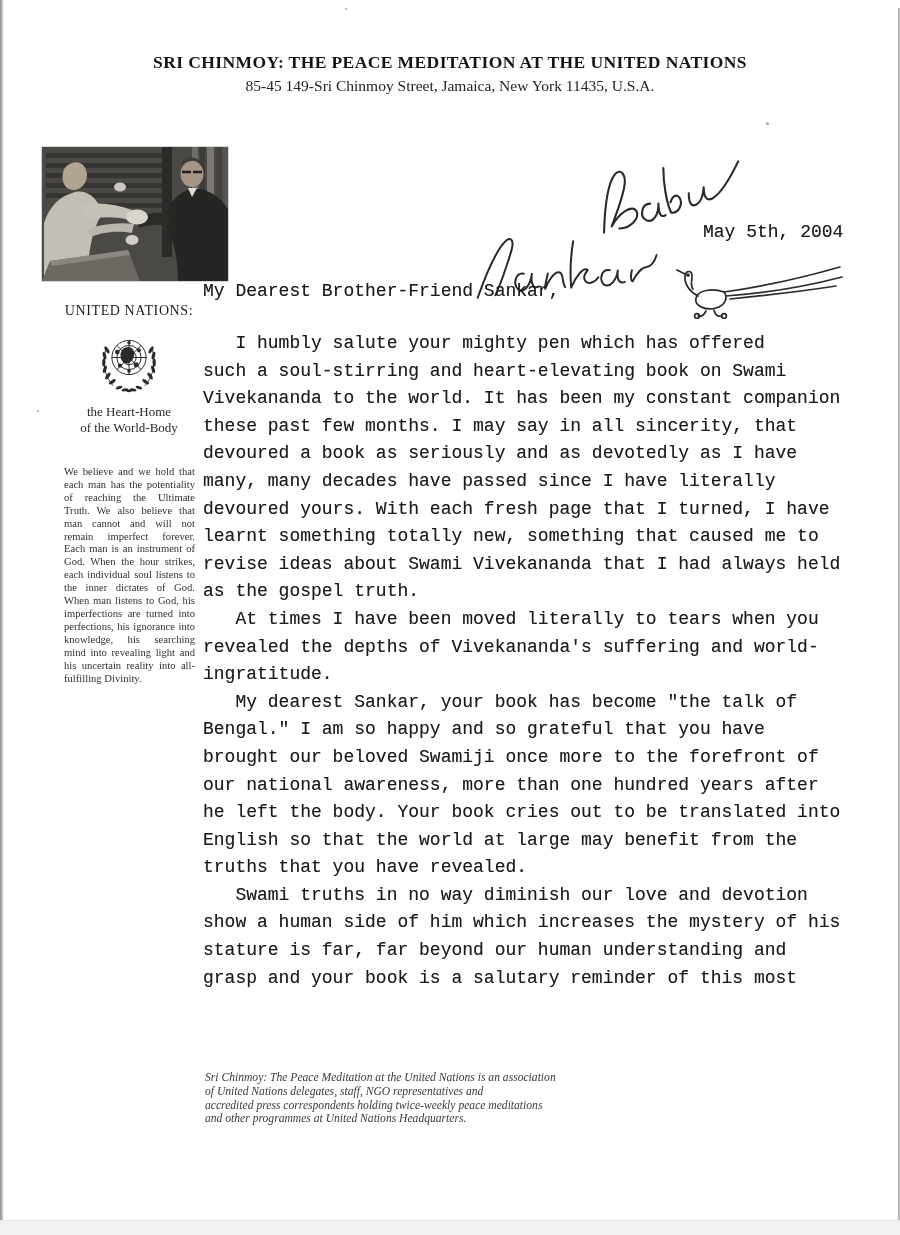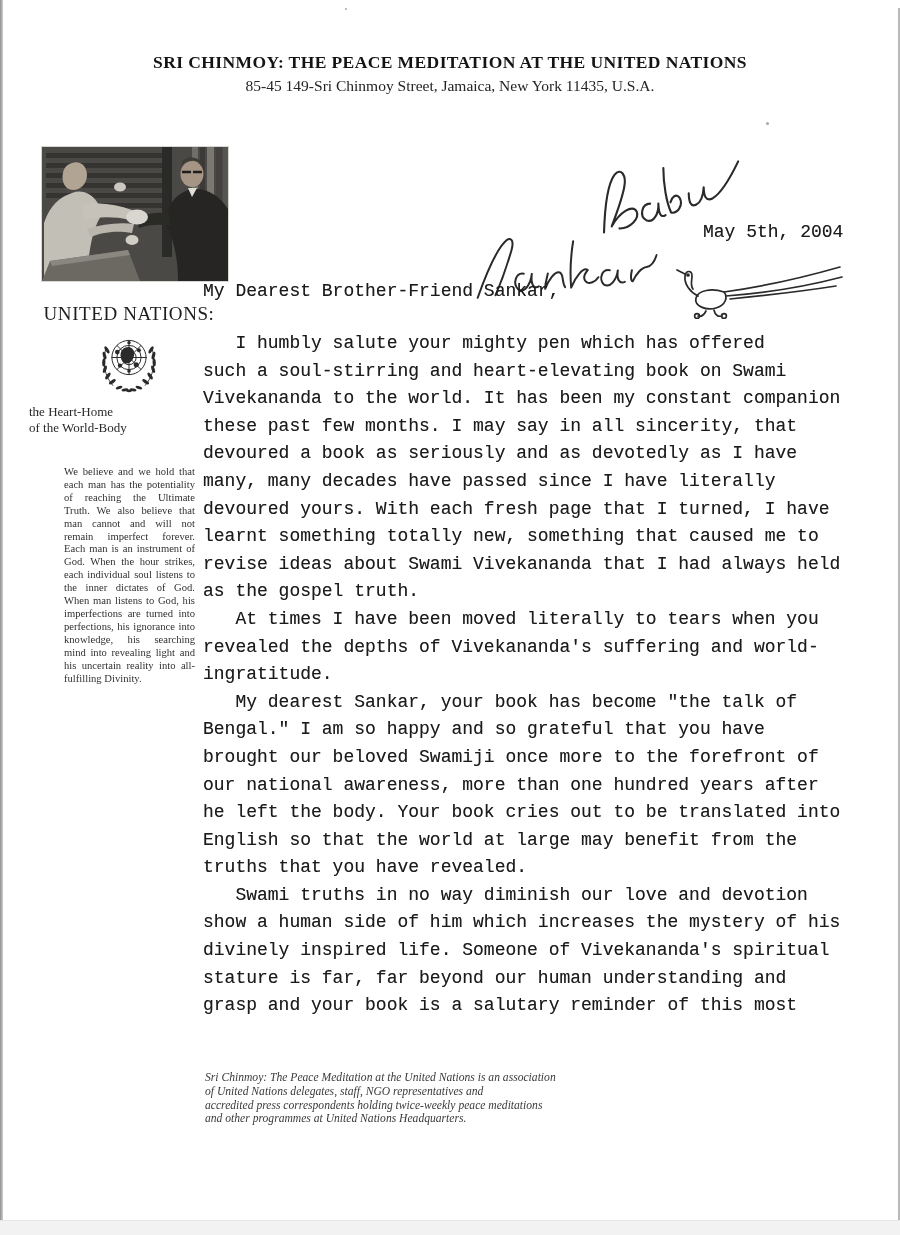--- a/index.html
+++ b/index.html
@@ -24,23 +24,23 @@
   .hdr-address {
     position:absolute; top:77px; left:0; width:100%; text-align:center;
     font-size:15.5px; color:#232323;
   }
 
   
   .photo { position:absolute; left:42px; top:147px; width:186px; height:134px;
            box-shadow:0 0 0 1px #d8d6d2; }
   .photo svg { display:block; width:100%; height:100%; filter:blur(.4px) contrast(.95); }
   .org-label { position:absolute; left:29px; top:303px; width:200px; text-align:center;
-               font-size:19px; letter-spacing:.6px; color:#1c1c1c; }
+               font-size:14px; letter-spacing:.6px; color:#1c1c1c; }
   .emblem { position:absolute; left:93px; top:326px; width:72px; height:74px; }
-  .tagline { position:absolute; left:29px; top:404px; width:200px; 
+  .tagline { position:absolute; left:29px; top:404px; width:200px; text-align:center;
              font-size:13px; line-height:16px; color:#2a2a2a; }
   .credo { position:absolute; left:64px; top:466px; width:131px;
            font-size:10.6px; line-height:12.9px; text-align:justify; color:#303030; }
 
   
   .hw { position:absolute; }
   .hw svg { display:block; width:100%; height:100%; }
   .hw-babu   { left:585px; top:150px; width:170px; height:78px; transform:rotate(-15deg); }
   .hw-sankar { left:473px; top:232px; width:185px; height:62px; transform:rotate(-5deg); }
   .doodle    { left:648px; top:263px; width:196px; height:56px; }
@@ -223,21 +223,20 @@
       <div class="tline">ingratitude.</div>
       <div class="tline">   My dearest Sankar, your book has become "the talk of</div>
       <div class="tline">Bengal." I am so happy and so grateful that you have</div>
       <div class="tline">brought our beloved Swamiji once more to the forefront of</div>
       <div class="tline">our national awareness, more than one hundred years after</div>
       <div class="tline">he left the body. Your book cries out to be translated into</div>
       <div class="tline">English so that the world at large may benefit from the</div>
       <div class="tline">truths that you have revealed.</div>
       <div class="tline">   Swami truths in no way diminish our love and devotion</div>
       <div class="tline">show a human side of him which increases the mystery of his</div>
-      <div class="tline">divinely inspired life. Someone of Vivekananda's spiritual</div>
       <div class="tline">stature is far, far beyond our human understanding and</div>
       <div class="tline">grasp and your book is a salutary reminder of this most</div>
     </div>
 
   <div class="footer" id="footer-lines">
       <div class="fline">Sri Chinmoy: The Peace Meditation at the United Nations is an association</div>
       <div class="fline">of United Nations delegates, staff, NGO representatives and</div>
       <div class="fline">accredited press correspondents holding twice-weekly peace meditations</div>
       <div class="fline">and other programmes at United Nations Headquarters.</div>
     </div>

